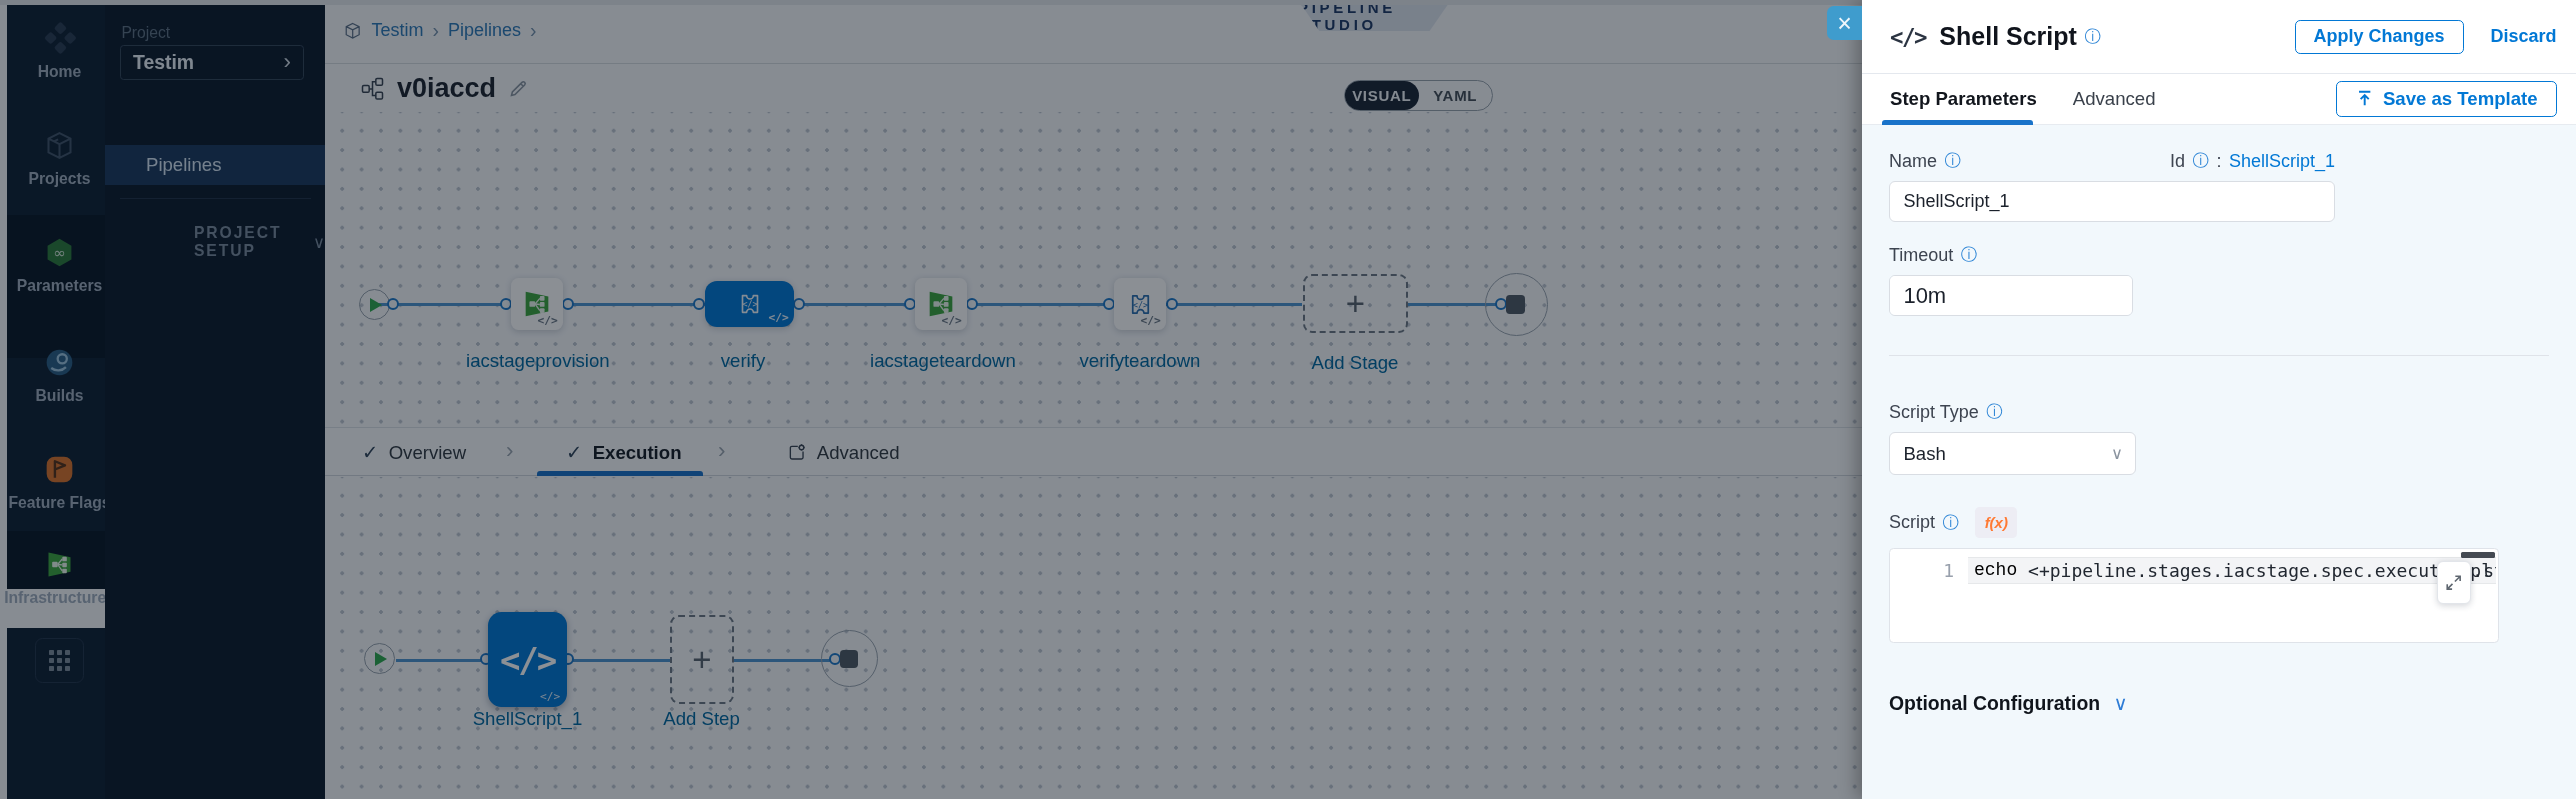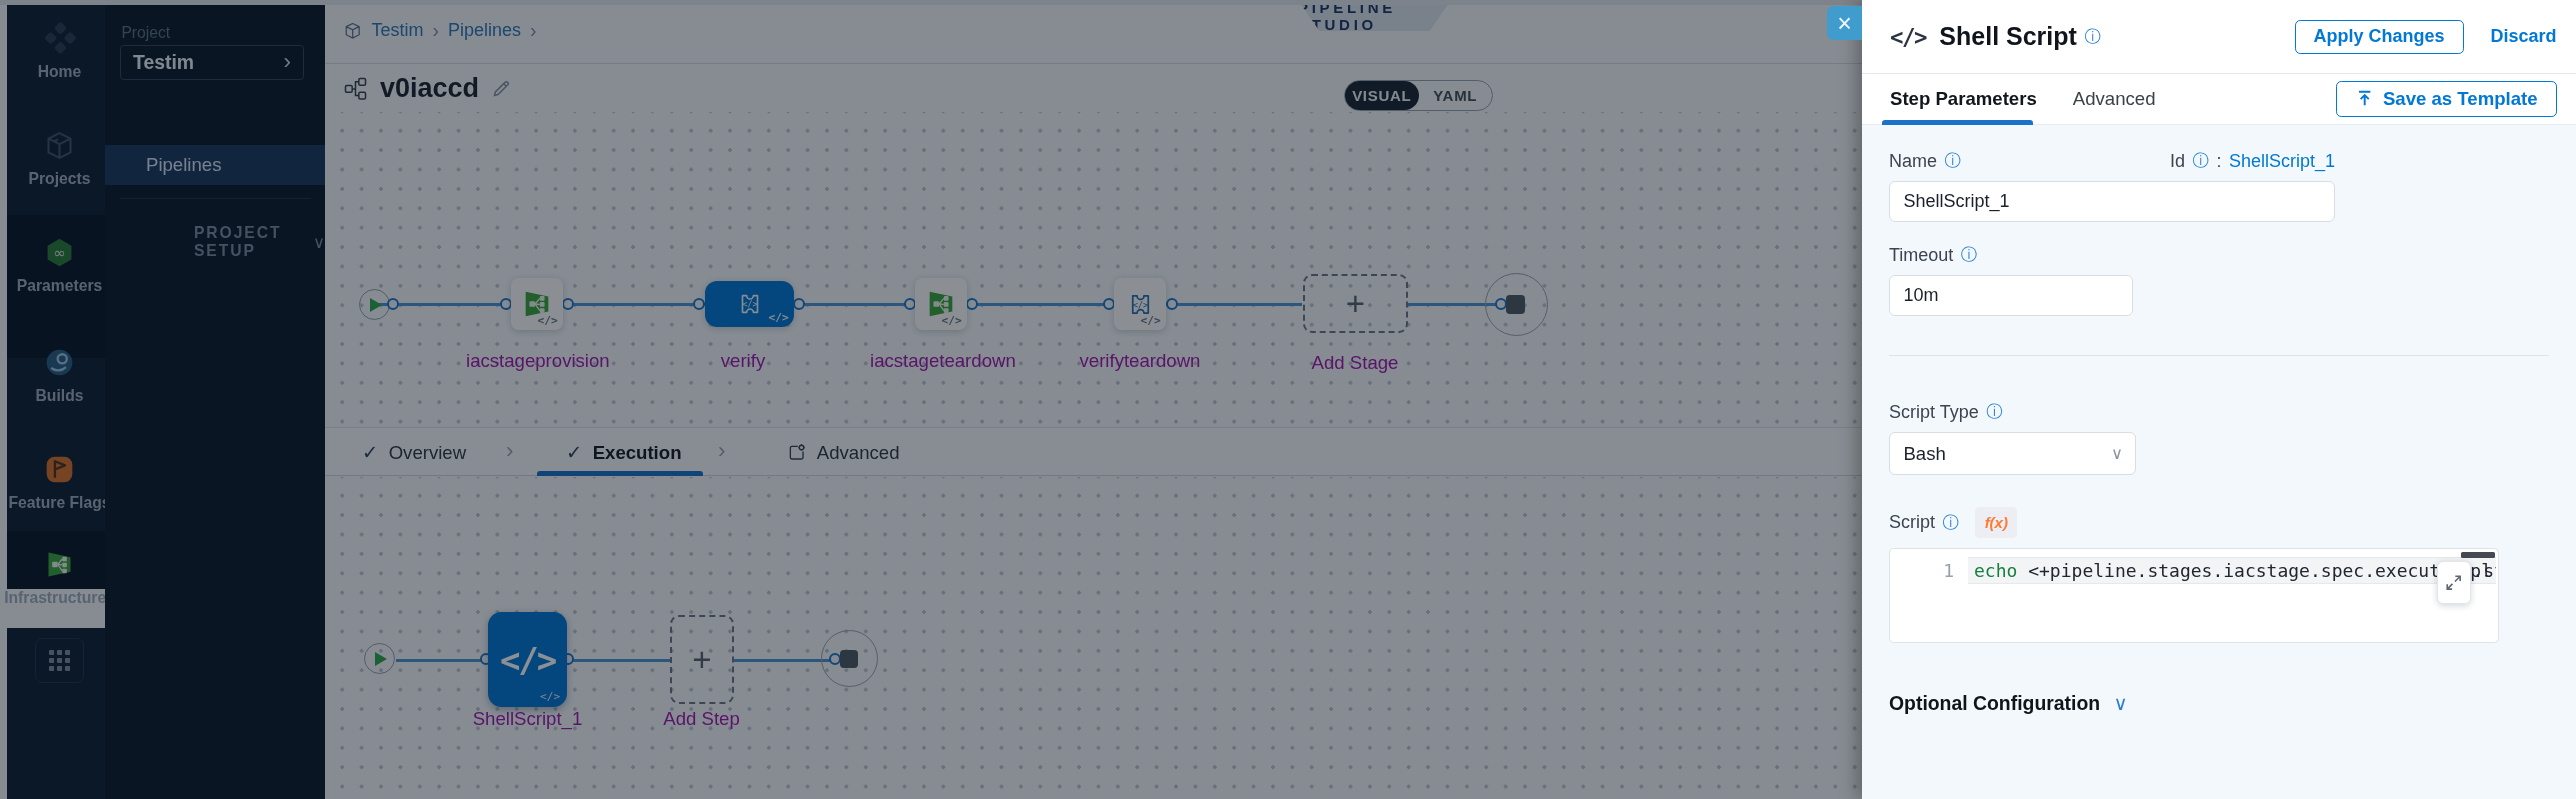--- a/index.html
+++ b/index.html
@@ -35,40 +35,40 @@
   .dotted{background-image:radial-gradient(circle,#bcc5cf 1.6px,transparent 2px);background-size:19.4px 19.4px;background-position:7.5px 9px;}
   #dots-upper{position:absolute;left:0;top:112px;width:1537px;height:315px;}
   #dots-lower{position:absolute;left:0;top:477px;width:1537px;height:323px;}
   #topstrip{position:absolute;left:0;top:0;width:1862px;height:4.5px;background:#e4e7ea;z-index:3;}
   .crumb-row{position:absolute;left:18px;top:19.4px;display:flex;align-items:center;gap:9px;}
   .crumb-row .link{font-size:18px;color:#2f7ab8;cursor:pointer;}
   .crumb-row .sep{font-size:19.4px;color:#7490ab;}
   #hdr-divider{position:absolute;left:0;top:63px;width:1537px;height:0.7px;background:#d5dade;}
   .studio-badge{position:absolute;left:973px;top:0;width:153px;height:31px;background:#dde3ed;clip-path:polygon(0 0,100% 0,86% 100%,14% 100%);display:flex;align-items:center;justify-content:center;}
   .studio-badge span{font-size:15px;font-weight:700;letter-spacing:3.7px;color:#1f3a66;}
-  .title-row{position:absolute;left:18px;top:73px;display:flex;align-items:center;gap:12px;}
+  .title-row{position:absolute;left:35px;top:73px;display:flex;align-items:center;gap:12px;}
   .title-row .name{font-size:27px;font-weight:700;color:#1e2530;}
   .vtoggle{position:absolute;left:1019px;top:80px;width:149px;height:31px;border:0.7px solid #98a3ad;border-radius:16.4px;display:flex;background:transparent;}
   .vtoggle .opt{flex:1;display:flex;align-items:center;justify-content:center;font-size:15px;font-weight:700;letter-spacing:0.7px;color:#454f59;cursor:pointer;border-radius:16.4px;}
   .vtoggle .opt.sel{background:#1c2736;color:#eef2f6;}
 
   
   .gline{position:absolute;height:3px;background:#4f94cf;top:0;}
   .ring{position:absolute;width:12px;height:12px;border-radius:50%;background:#f2f6fa;border:2.2px solid #1e78c8;}
   .playcirc{position:absolute;width:31px;height:31px;border-radius:50%;border:1.5px solid #97a2ad;display:flex;align-items:center;justify-content:center;}
   .playtri{width:0;height:0;border-left:12px solid #2fa84f;border-top:7.5px solid transparent;border-bottom:7.5px solid transparent;margin-left:3px;}
   .endcirc{position:absolute;border-radius:50%;border:1.5px solid #9aa5b0;}
   .endsq{position:absolute;background:#515c66;border-radius:3.7px;}
   .stagebox{position:absolute;background:#fdfdfe;border-radius:7.5px;box-shadow:0 1.5px 6px rgba(20,40,60,.18);display:flex;align-items:center;justify-content:center;cursor:pointer;}
   .stagebox .badge{position:absolute;right:5.2px;bottom:3px;font-size:11.2px;font-weight:700;color:#6b7886;font-family:"DejaVu Sans Mono",monospace;}
   .stagebox.selblue{background:#0278d5;}
   .stagebox.selblue .badge{color:#e8f2fb;}
   .dashedbox{position:absolute;border:2.2px dashed #6e7985;border-radius:9px;display:flex;align-items:center;justify-content:center;cursor:pointer;}
   .dashedbox .plus{color:#5a646f;font-size:33px;font-weight:400;line-height:1;}
-  .glabel{position:absolute;text-align:center;font-size:18.6px;color:#a21caf;line-height:24.6px;}
+  .glabel{position:absolute;text-align:center;font-size:18.6px;color:#0369a1;line-height:24.6px;}
   .stepbox{position:absolute;background:#0278d5;border-radius:13.4px;box-shadow:0 2.2px 7.5px rgba(10,30,60,.3);display:flex;align-items:center;justify-content:center;cursor:pointer;}
   .stepbox .glyph{color:#fff;font-size:34px;font-weight:700;font-family:"DejaVu Sans Mono",monospace;letter-spacing:-2.2px;}
   .stepbox .badge{position:absolute;right:6.7px;bottom:4.5px;font-size:11.2px;color:#dcebf8;font-family:"DejaVu Sans Mono",monospace;}
 
   
   #tabstrip{position:absolute;left:0;top:427px;width:1537px;height:49px;background:#f8fafc;border-top:0.7px solid #dbe0e6;border-bottom:0.7px solid #cfd5dc;}
   .etab{position:absolute;top:0;height:49px;display:flex;align-items:center;gap:10.4px;cursor:pointer;}
   .etab .ck{font-size:19.4px;color:#33465c;}
   .etab .tl{font-size:18.6px;color:#333b44;}
   .etab.active .tl{color:#171e27;font-weight:700;}
@@ -91,31 +91,31 @@
   .dr-tab{font-size:18.6px;color:#3a414b;margin-right:36px;cursor:pointer;}
   .dr-tab.active{color:#12161d;font-weight:700;}
   .dr-underline{position:absolute;left:20px;bottom:-0.7px;width:151px;height:5.2px;background:#1a73c9;border-radius:3px 3px 0 0;}
   .dr-content{position:absolute;left:0;top:125px;width:714px;height:675px;background:#f2f8fc;padding:0 27px;overflow:hidden;}
   .fld-label{display:flex;align-items:center;gap:7.5px;font-size:18px;color:#3d4450;}
   .txt-input{width:446px;height:41px;background:#fff;border:0.7px solid #d9dde3;border-radius:6px;padding:0 13.4px;font-size:18px;color:#1b212b;font-family:"Liberation Sans",sans-serif;}
   .name-row{display:flex;align-items:flex-end;width:446px;margin-top:25px;}
   .id-group{margin-left:auto;display:flex;align-items:center;gap:7.5px;font-size:18px;color:#3d4450;}
   .id-group .idval{color:#0278d5;cursor:pointer;}
   .timeout-wrap{margin-top:9px;width:244px;height:41px;border:0.7px solid #d9dde3;border-radius:6px;background:#fff;display:flex;overflow:hidden;}
-  .timeout-wrap input{flex:1;border:none;outline:none;padding:0 13.4px;font-size:18px;color:#1b212b;background:#fff;font-family:"Liberation Sans",sans-serif;}
+  .timeout-wrap input{flex:1;border:none;outline:none;padding:0 13.4px;font-size:22px;color:#1b212b;background:#fff;font-family:"Liberation Sans",sans-serif;}
   .content-divider{margin-top:39px;width:660px;height:0.7px;background:#dfe3e9;}
   .selectbox{margin-top:9px;width:247px;height:43px;background:#fff;border:0.7px solid #d9dde3;border-radius:6px;display:flex;align-items:center;padding:0 12px 0 13.4px;cursor:pointer;}
   .selectbox .val{font-size:18.6px;color:#1c222c;flex:1;}
   .selectbox .chv{color:#8b94a0;font-size:16.4px;}
   .script-row{margin-top:32px;display:flex;align-items:center;gap:16.4px;}
   .fx-btn{width:42px;height:31px;background:#ededf4;border-radius:4.5px;display:flex;align-items:center;justify-content:center;cursor:pointer;font-size:15px;color:#ff7a33;font-style:italic;font-weight:700;}
   .editor{position:relative;margin-top:10.4px;width:610px;height:95px;background:#fff;border:0.7px solid #dfe3e9;border-radius:4.5px;}
   .gutter-num{position:absolute;left:0;top:10.4px;width:64px;text-align:right;font-family:"DejaVu Sans Mono",monospace;font-size:18px;color:#98a0ac;}
   .codeline{position:absolute;left:78px;top:7.5px;right:2.2px;height:27px;background:#f3f4f6;border-top:0.7px solid #e6e8ea;border-bottom:0.7px solid #e6e8ea;display:flex;align-items:center;padding-left:6px;overflow:hidden;white-space:pre;font-family:"DejaVu Sans Mono",monospace;font-size:18px;color:#212730;}
-  .codeline .kw{color:#15803d;}
+  .codeline .kw{color:#000000;font-family:Liberation Mono, monospace;}
   .code-tail{position:absolute;right:6px;top:10.4px;font-family:"DejaVu Sans Mono",monospace;font-size:18px;color:#212730;}
   .hscroll{position:absolute;right:3px;top:2.2px;width:34px;height:6.7px;background:#454a52;border-radius:1.5px;}
   .expand-btn{position:absolute;right:27px;top:12px;width:34px;height:43px;background:#fff;border:0.7px solid #e2e5ea;border-radius:6px;box-shadow:0 1.5px 6px rgba(30,40,60,.18);display:flex;align-items:center;justify-content:center;cursor:pointer;}
   .optional-row{margin-top:49px;display:flex;align-items:center;gap:13.4px;cursor:pointer;}
   .optional-row .t{font-size:19.4px;font-weight:700;color:#10151c;}
   .optional-row .c{font-size:19.4px;color:#2e7cd6;}
 </style>
 </head>
 <body>
 

